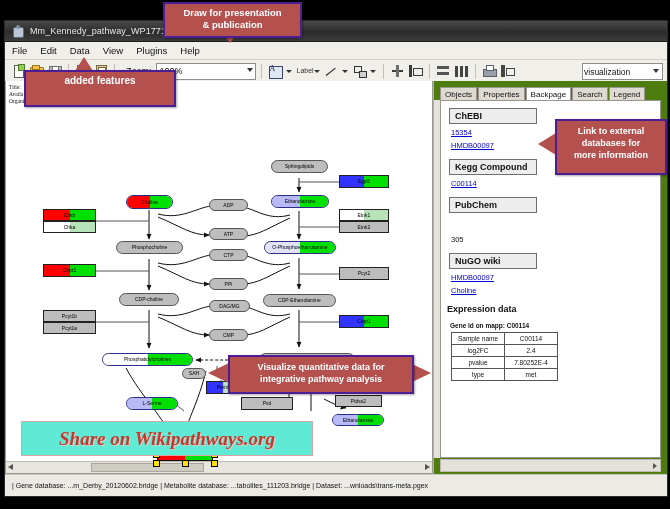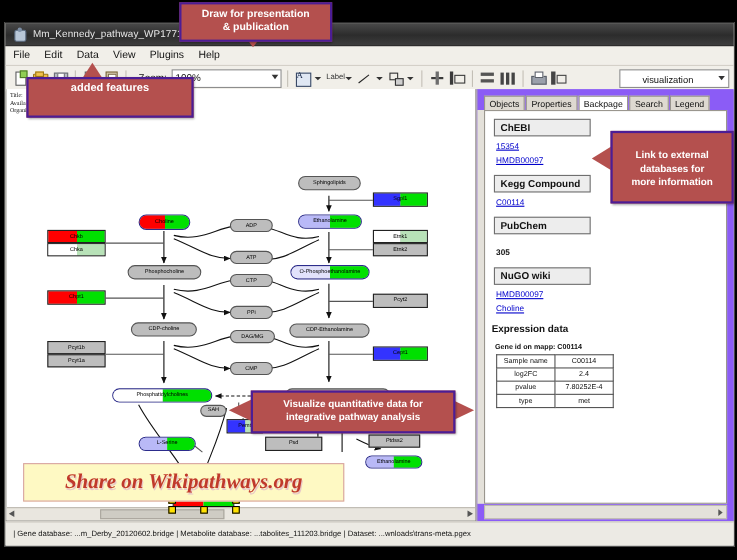--- a/index.html
+++ b/index.html
@@ -24,21 +24,21 @@
   .toolbar{height:22px;background:#f1efe9;border-bottom:1px solid #bfbbb2;display:flex;align-items:center;padding-left:5px;gap:1px;position:relative;}
   .tb-btn{width:17px;height:17px;position:relative;display:inline-block;}
   .sep{width:1px;height:15px;background:#c3bfb6;margin:0 4px;}
   .zoom-label{font-size:9px;color:#111;margin:0 3px 0 6px;}
   .zoom-combo{width:95px;height:15px;background:#fff;border:1px solid #8d8d8d;display:flex;align-items:center;
               font-size:9px;color:#111;padding-left:3px;position:relative;}
   .zoom-combo .arrow{position:absolute;right:2px;top:4px;border-left:3.5px solid transparent;border-right:3.5px solid transparent;border-top:4px solid #333;}
   .drop-arrow{width:9px;height:17px;position:relative;}
   .drop-arrow:after{content:"";position:absolute;left:1px;top:7px;border-left:3px solid transparent;border-right:3px solid transparent;border-top:3.5px solid #333;}
   .vis-combo{position:absolute;right:4px;top:3px;width:78px;height:15px;background:#fff;border:1px solid #8d8d8d;
-             font-size:8.5px;color:#111;display:flex;align-items:center;padding-left:20px;}
+             font-size:8.5px;color:#111;display:flex;align-items:center;padding-left:1px;}
   .vis-combo .arrow{position:absolute;right:3px;top:5px;border-left:3.5px solid transparent;border-right:3.5px solid transparent;border-top:4px solid #333;}
 
   
   .g-new:before{content:"";position:absolute;left:4px;top:2px;width:8px;height:11px;background:#fff;border:1px solid #5c5c5c;}
   .g-new:after{content:"";position:absolute;left:8px;top:1px;width:5px;height:5px;background:#8fce54;border:1px solid #4e7a2a;}
   .g-open:before{content:"";position:absolute;left:2px;top:4px;width:12px;height:8px;background:#f2c14b;border:1px solid #9c7718;border-radius:1px;}
   .g-open:after{content:"";position:absolute;left:4px;top:2px;width:6px;height:3px;background:#f2c14b;border:1px solid #9c7718;}
   .g-save:before{content:"";position:absolute;left:3px;top:3px;width:11px;height:11px;background:#b9bcc4;border:1px solid #6d7077;}
   .g-save:after{content:"";position:absolute;left:6px;top:3px;width:5px;height:5px;background:#fff;border:1px solid #6d7077;}
   .g-copy:before{content:"";position:absolute;left:3px;top:2px;width:7px;height:10px;background:#fff;border:1px solid #5c5c5c;}
@@ -60,21 +60,21 @@
   .g-dist:before{content:"";position:absolute;left:2px;top:3px;width:3px;height:11px;background:#444;box-shadow:5px 0 0 #444,10px 0 0 #444;}
   .g-print:before{content:"";position:absolute;left:2px;top:6px;width:12px;height:6px;background:#9aa0ab;border:1px solid #5a5f68;}
   .g-print:after{content:"";position:absolute;left:5px;top:2px;width:6px;height:4px;background:#fff;border:1px solid #5a5f68;}
   .g-last:before{content:"";position:absolute;left:2px;top:2px;width:4px;height:12px;background:#444;}
   .g-last:after{content:"";position:absolute;left:7px;top:5px;width:7px;height:6px;border:1px solid #444;}
 
   
   .content{position:absolute;left:0;top:60px;right:0;bottom:22px;display:flex;}
   .canvas-pane{position:relative;width:426px;background:#fff;border:1px solid #9a978f;border-top:none;overflow:hidden;}
   .canvas{position:absolute;inset:0;background:#fff;}
-  .right-pane{position:relative;flex:1;background:#8b5cf6;border-left:1px solid #b5b1a8;}
+  .right-pane{position:relative;flex:1;background:#4d7c0f;border-left:1px solid #b5b1a8;}
 
   
   .info{position:absolute;left:3px;top:3px;font-size:5.5px;line-height:7px;color:#111;font-family:"Liberation Serif",serif;}
 
   
   .node{position:absolute;box-sizing:border-box;display:flex;align-items:center;justify-content:center;
         font-size:5px;color:#000;text-align:center;line-height:1;}
   .met{border:1px solid #2c2c8c;border-radius:9px;background:#c9c9c9;}
   .met-grey{background:#bdbdbd;border:1px solid #555;border-radius:9px;}
   .gene{border:1px solid #222;background:#bdbdbd;}
@@ -92,21 +92,21 @@
   
   .tabs{position:absolute;left:6px;top:4px;right:6px;height:15px;display:flex;align-items:flex-end;
         border-bottom:1px solid #9a968e;}
   .tab{font-size:8px;color:#111;padding:2px 4px 1px;border:1px solid #9a968e;border-bottom:none;
        background:#ded9d1;margin-right:1px;}
   .tab.active{background:#fff;position:relative;top:1px;padding-bottom:2px;}
   .panel-body{position:absolute;left:6px;top:19px;right:6px;bottom:16px;background:#fff;border:1px solid #9a968e;overflow:hidden;}
   .sec-head{margin:7px 0 0 8px;display:inline-block;min-width:76px;background:#ededed;border:1px solid #6f6f6f;
             font-size:9px;font-weight:bold;color:#111;padding:2px 5px;}
   .sec-link{margin:4px 0 2px 10px;font-size:7.5px;color:#0000cc;text-decoration:underline;display:block;}
-  .sec-plain{margin:12px 0 2px 10px;font-size:7.5px;color:#111;display:block;font-weight:bold;}
+  .sec-plain{margin:22px 0 2px 10px;font-size:7.5px;color:#111;display:block;font-weight:normal;}
   .expr-title{margin:9px 0 0 6px;font-size:9px;font-weight:bold;color:#111;}
   .gene-id{margin:8px 0 3px 9px;font-size:6.5px;font-weight:bold;color:#111;}
   table.expr{margin-left:10px;border-collapse:collapse;border:1px solid #555;}
   table.expr td{border:1px solid #555;font-size:6.5px;text-align:center;padding:2px 5px;color:#111;min-width:42px;}
 
   
   .vscroll{position:absolute;left:0;top:19px;bottom:16px;width:6px;background:#e4e1da;border-right:1px solid #bdb9b1;}
   .hsc{position:absolute;left:6px;right:6px;bottom:2px;height:11px;background:#e4e1da;border:1px solid #bdb9b1;}
   .hsc:after{content:"";position:absolute;right:3px;top:3px;border-top:3px solid transparent;border-bottom:3px solid transparent;border-left:4px solid #555;}
 
@@ -119,21 +119,21 @@
 
   
   .statusbar{position:absolute;left:0;right:0;bottom:0;height:21px;background:#eceae4;border-top:1px solid #c9c5bd;
              display:flex;align-items:center;}
   .status-text{font-size:7px;color:#111;padding-left:7px;white-space:nowrap;}
 
   
   .callout{position:absolute;background:#b4504e;color:#fff;font-weight:bold;text-align:center;
            border:2px solid #4c1d95;line-height:12px;z-index:40;box-shadow:1px 1px 2px rgba(0,0,0,.35);}
   .co-arrow{position:absolute;z-index:39;width:0;height:0;}
-  .wp-banner{position:absolute;z-index:40;border:1px solid #d8a3a2;background:#fef9c3;text-align:center;}
+  .wp-banner{position:absolute;z-index:40;border:1px solid #d8a3a2;background:#5eead4;text-align:center;}
   .wp-banner span{display:block;font-family:"Liberation Serif",serif;font-style:italic;font-weight:bold;
      color:#c0392b;text-shadow:1px 1px 0 #e8c9c7;white-space:nowrap;}
 </style>
 </head>
 <body>
 
 <div id="root">
 
   <div class="win">
 
@@ -509,21 +509,21 @@
     <div>Draw for presentation</div>
     <div>&amp; publication</div>
   </div>
   <div class="co-arrow" style="left:221px;top:31px;border-left:9px solid transparent;border-right:9px solid transparent;border-top:12px solid #b4504e;"></div>
 
   <div class="callout" style="left:24px;top:70px;width:148px;height:30px;font-size:10px;padding-top:3px;">
     <div>added features</div>
   </div>
   <div class="co-arrow" style="left:75px;top:57px;border-left:9px solid transparent;border-right:9px solid transparent;border-bottom:14px solid #b4504e;"></div>
 
-  <div class="callout" style="left:555px;top:119px;width:108px;height:48px;font-size:9px;padding-top:14px;">
+  <div class="callout" style="left:555px;top:119px;width:108px;height:48px;font-size:9px;padding-top:4px;">
     <div>Link  to external</div>
     <div>databases  for</div>
     <div>more information</div>
   </div>
   <div class="co-arrow" style="left:538px;top:133px;border-top:11px solid transparent;border-bottom:11px solid transparent;border-right:18px solid #b4504e;"></div>
 
   <div class="callout" style="left:228px;top:355px;width:182px;height:31px;font-size:9px;padding-top:4px;">
     <div>Visualize quantitative data  for</div>
     <div>integrative pathway analysis</div>
   </div>

